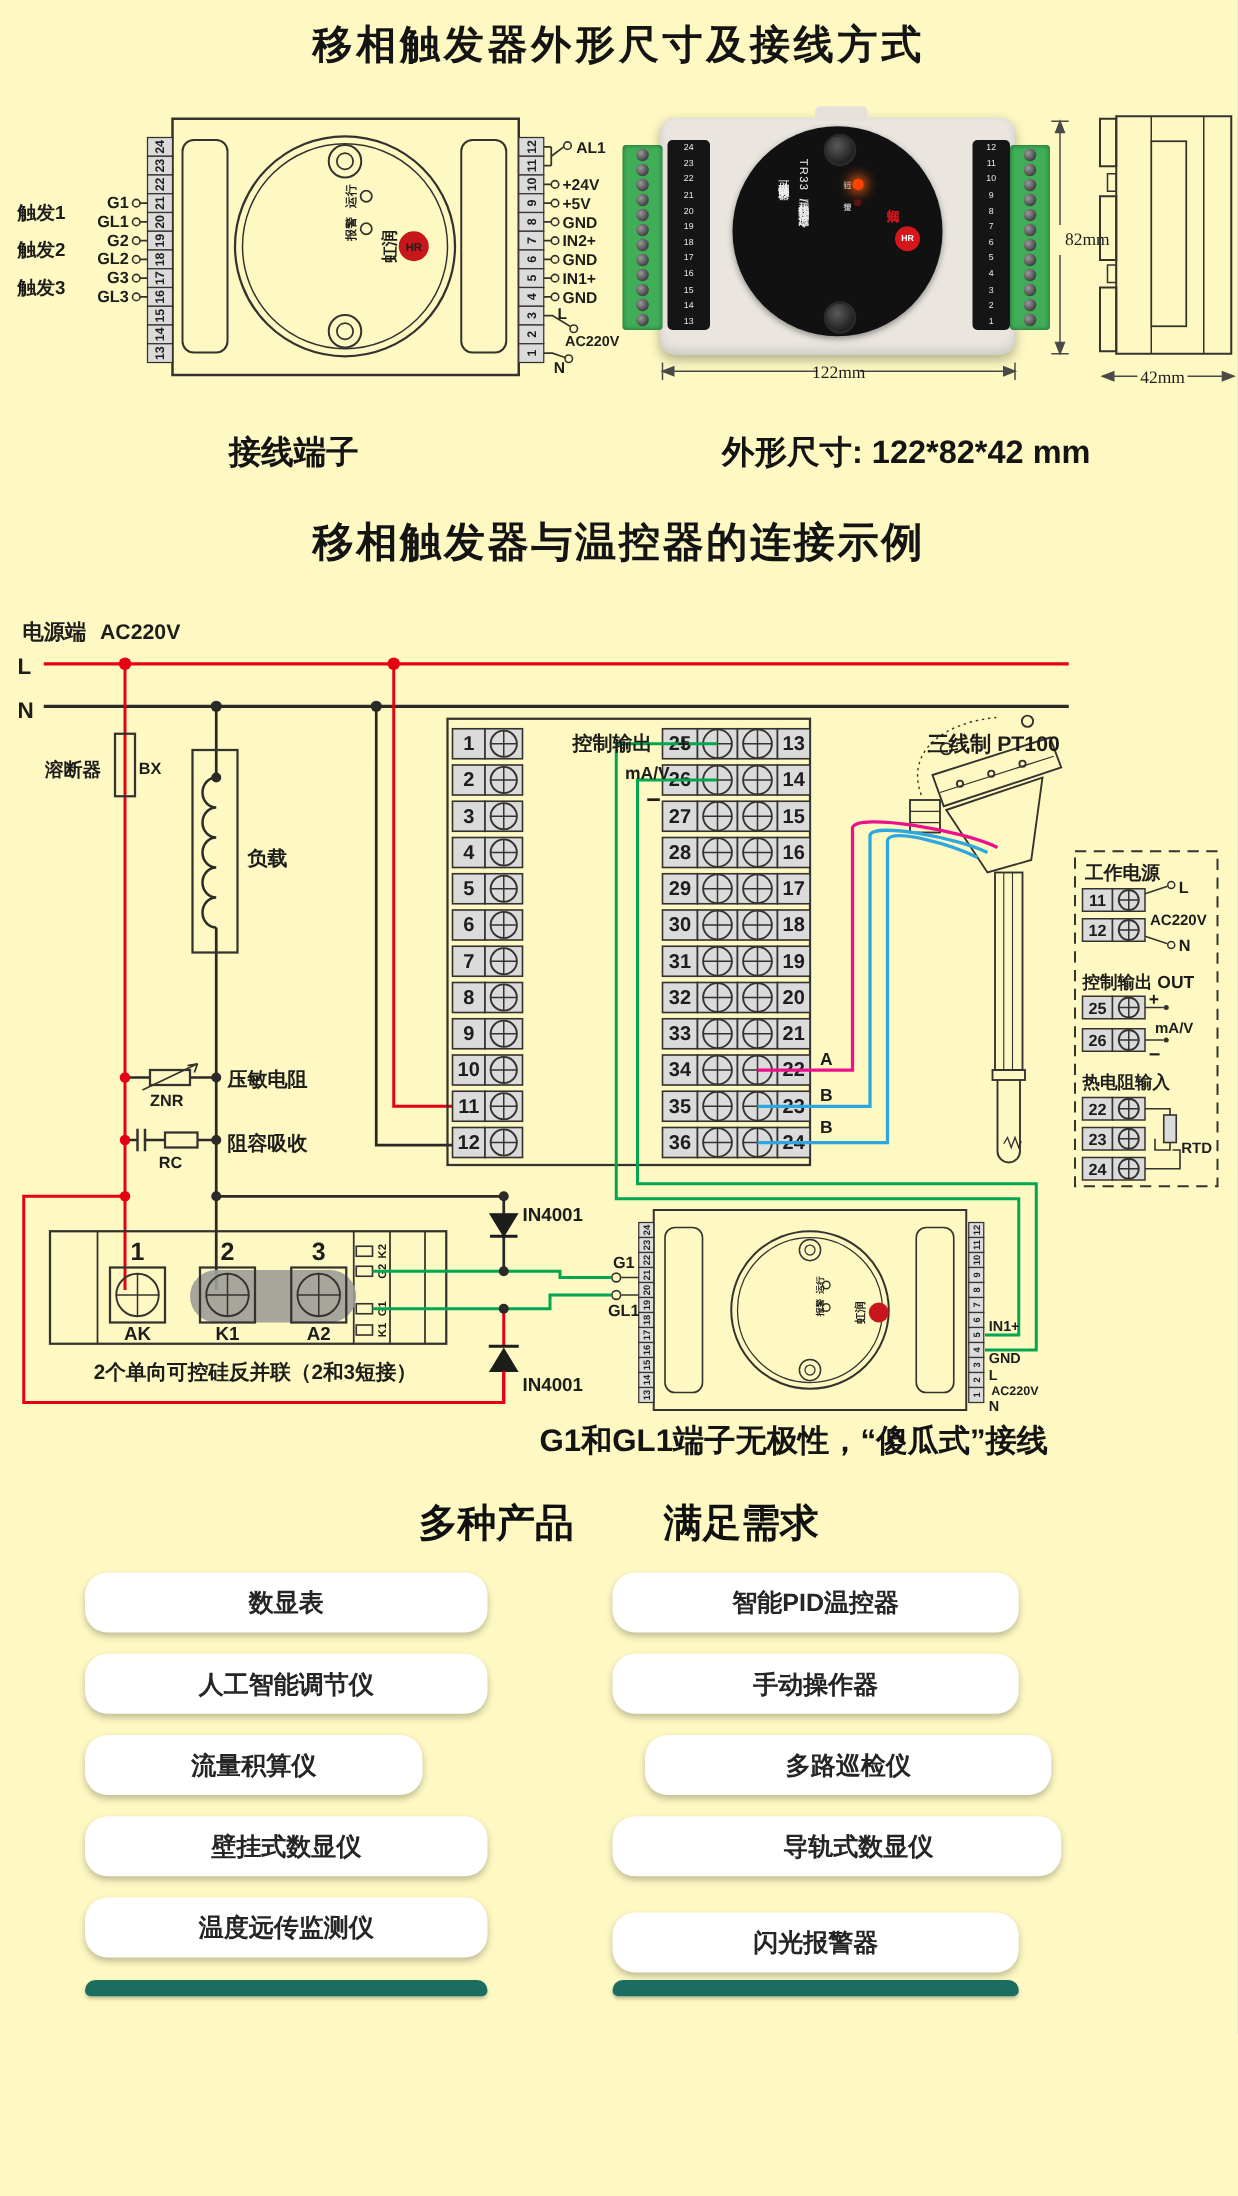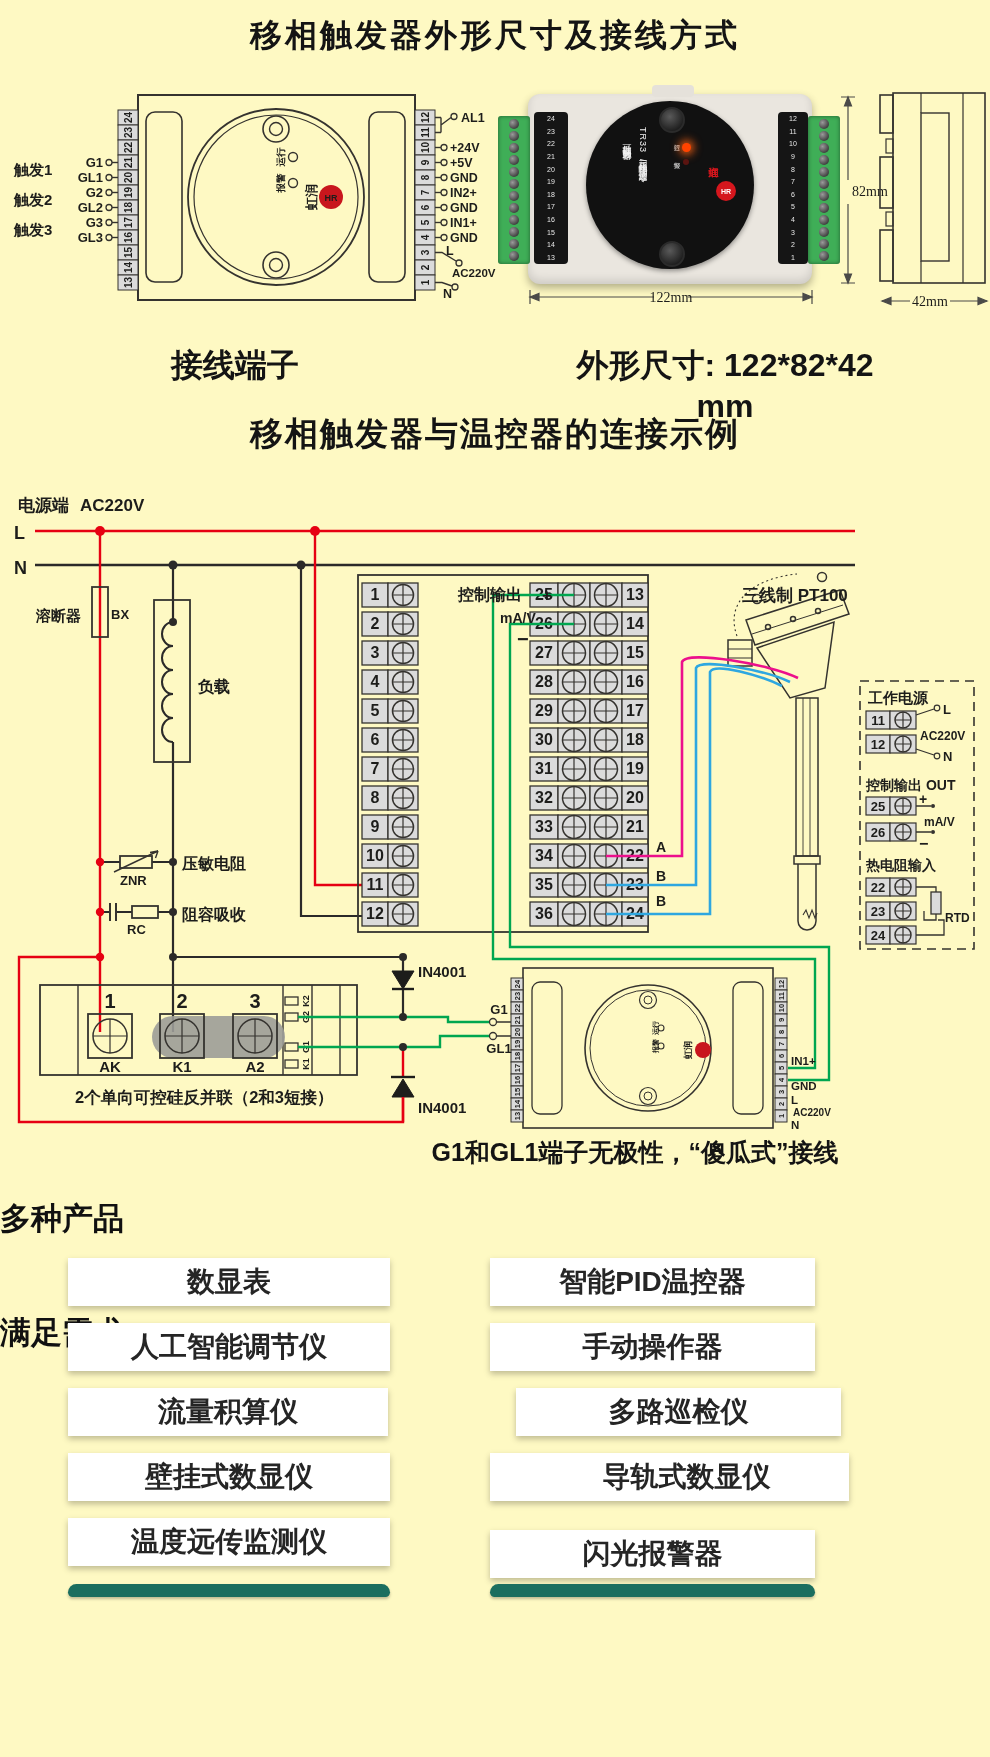--- a/index.html
+++ b/index.html
@@ -4,30 +4,30 @@
 <style>
   html,body{margin:0;padding:0;background:#dbdbdb;}
   .page{position:relative;width:990px;height:1757px;background:#fef9c3;overflow:hidden;
         font-family:"Liberation Sans",sans-serif;color:#1b1b1b;}
   .abs{position:absolute;}
   h1,h2{margin:0;}
   .s1-title{position:absolute;top:14px;left:0;width:100%;text-align:center;
             font-size:32px;font-weight:bold;letter-spacing:3px;color:#141414;}
   .s2-title{position:absolute;top:412px;left:0;width:100%;text-align:center;
             font-size:33px;font-weight:bold;letter-spacing:2px;color:#141414;}
-  .caption{position:absolute;font-size:32px;font-weight:bold;color:#141414;text-align:center;}
+  .caption{position:absolute;font-size:26px;font-weight:bold;color:#141414;text-align:center;}
   .cap-left{left:110px;top:344px;width:250px;}
   .cap-right{left:545px;top:344px;width:360px;}
   .note{position:absolute;top:1136px;left:280px;width:710px;text-align:center;
         font-size:25px;font-weight:bold;color:#141414;}
   .prod-title{position:absolute;top:1198px;left:0;width:100%;display:flex;
-              justify-content:center;gap:72px;font-size:31px;font-weight:bold;color:#111;flex-direction:column;}
-  .btn{position:absolute;height:48px;background:#ffffff;border-radius:0;
+              justify-content:center;gap:72px;font-size:31px;font-weight:bold;color:#111;}
+  .btn{position:absolute;height:48px;background:#ffffff;border-radius:18px;
        box-shadow:0 3px 6px rgba(0,0,0,.25);display:flex;align-items:center;
-       justify-content:center;font-size:28px;font-weight:bold;color:#252525;}
+       justify-content:center;font-size:20px;font-weight:bold;color:#252525;}
   .tealbar{position:absolute;top:1584px;height:13px;background:#1b6e5f;
            border-radius:9px 9px 5px 5px;box-shadow:0 2px 3px rgba(0,0,0,.25);}
   svg text{font-family:"Liberation Sans",sans-serif;fill:#1d1d1b;}
   svg .t{font-weight:bold;}
   .serif{font-family:"Liberation Serif",serif;font-weight:normal;}
   
   .ph{position:absolute;}
   .ph-body{left:528px;top:94px;width:284px;height:190px;background:#eae6df;border-radius:12px;
            box-shadow:0 4px 9px rgba(0,0,0,.3), inset 0 -4px 8px rgba(0,0,0,.12);}
   .ph-tab{left:652px;top:85px;width:42px;height:12px;background:#e5e1da;border-radius:4px;}
@@ -756,21 +756,21 @@
 
   <div class="note">G1和GL1端子无极性，“傻瓜式”接线</div>
 
   <div class="prod-title">
     <span>多种产品</span>
     <span>满足需求</span>
   </div>
   <div id="btns">
       <div class="btn" style="left: 68px; width: 322px; top: 1258px;">数显表</div>
       <div class="btn" style="left: 68px; width: 322px; top: 1323px;">人工智能调节仪</div>
-      <div class="btn" style="left: 68px; width: 320px; top: 1388px;">流量积算仪</div>
+      <div class="btn" style="left: 68px; width: 270px; top: 1388px;">流量积算仪</div>
       <div class="btn" style="left: 68px; width: 322px; top: 1453px;">壁挂式数显仪</div>
       <div class="btn" style="left: 68px; width: 322px; top: 1518px;">温度远传监测仪</div>
       <div class="btn" style="left: 490px; width: 325px; top: 1258px;">智能PID温控器</div>
       <div class="btn" style="left: 490px; width: 325px; top: 1323px;">手动操作器</div>
       <div class="btn" style="left: 490px; width: 325px; top: 1388px; margin-left: 26px;">多路巡检仪</div>
       <div class="btn" style="left: 490px; width: 325px; top: 1453px; padding-left: 34px;">导轨式数显仪</div>
       <div class="btn" style="left: 490px; width: 325px; top: 1518px; margin-top: 12px;">闪光报警器</div>
     </div>
   <div class="tealbar" style="left:68px;width:322px"></div>
   <div class="tealbar" style="left:490px;width:325px"></div>

